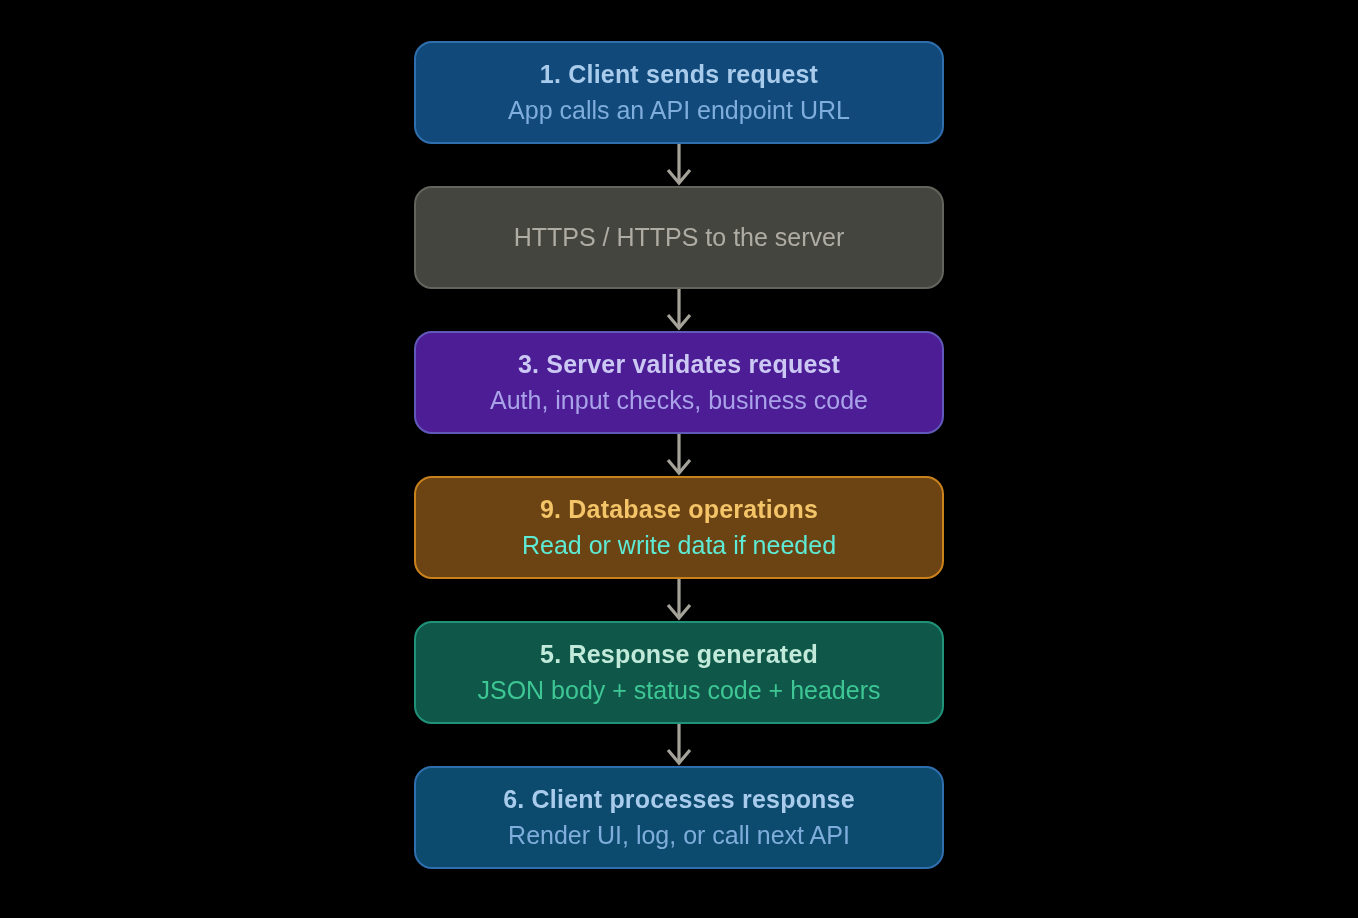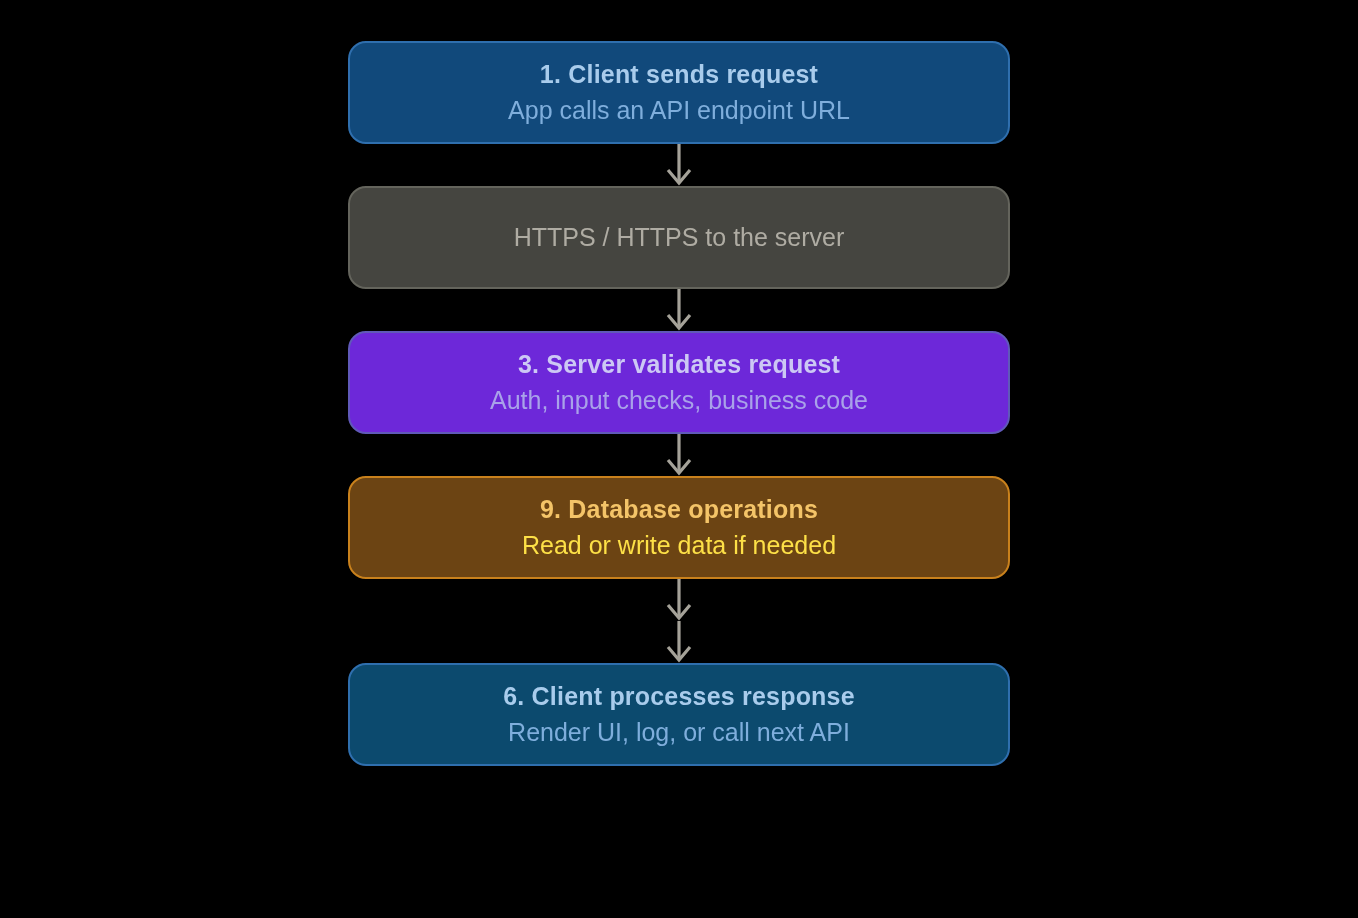--- a/index.html
+++ b/index.html
@@ -17,21 +17,21 @@
   .flow {
     position: absolute;
     left: 380px;
     top: 41px;
     width: 598px;
     display: flex;
     flex-direction: column;
     align-items: center;
   }
   .step {
-    width: 662px;
+    width: 530px;
     height: 103px;
     box-sizing: border-box;
     border: 2px solid transparent;
     border-radius: 18px;
     display: flex;
     flex-direction: column;
     align-items: center;
     justify-content: center;
     gap: 7px;
     flex: none;
@@ -77,40 +77,44 @@
 
   <div class="step" style="background-color: rgb(69, 69, 64); border-color: rgb(100, 100, 92);">
     <div class="step-subtitle" style="color: rgb(175, 172, 163);">HTTPS / HTTPS to the server</div>
   </div>
 
   <svg class="arrow" viewBox="0 0 44 42">
     <line x1="22" y1="0" x2="22" y2="38" style="stroke: rgb(165, 162, 153);"></line>
     <polyline points="11,26 22,39 33,26" style="stroke: rgb(165, 162, 153);"></polyline>
   </svg>
 
-  <div class="step" style="background-color: #6d28d9; border-color: rgb(96, 89, 185);">
+  <div class="step" style="background-color: #4c1d95; border-color: rgb(96, 89, 185);">
     <div class="step-title" style="color: rgb(204, 200, 244);">3. Server validates request</div>
     <div class="step-subtitle" style="color: rgb(169, 162, 233);">Auth, input checks, business code</div>
   </div>
 
   <svg class="arrow" viewBox="0 0 44 42">
     <line x1="22" y1="0" x2="22" y2="38" style="stroke: rgb(165, 162, 153);"></line>
     <polyline points="11,26 22,39 33,26" style="stroke: rgb(165, 162, 153);"></polyline>
   </svg>
 
   <div class="step" style="background-color: rgb(108, 68, 19); border-color: rgb(201, 129, 28);">
     <div class="step-title" style="color: rgb(244, 196, 104);">9. Database operations</div>
-    <div class="step-subtitle" style="color: #fde047;">Read or write data if needed</div>
+    <div class="step-subtitle" style="color: #5eead4;">Read or write data if needed</div>
   </div>
 
   <svg class="arrow" viewBox="0 0 44 42">
     <line x1="22" y1="0" x2="22" y2="38" style="stroke: rgb(165, 162, 153);"></line>
     <polyline points="11,26 22,39 33,26" style="stroke: rgb(165, 162, 153);"></polyline>
   </svg>
 
+  <div class="step" style="background-color: rgb(15, 87, 72); border-color: rgb(33, 146, 122);">
+    <div class="step-title" style="color: rgb(194, 234, 219);">5. Response generated</div>
+    <div class="step-subtitle" style="color: rgb(62, 199, 149);">JSON body + status code + headers</div>
+  </div>
 
   <svg class="arrow" viewBox="0 0 44 42">
     <line x1="22" y1="0" x2="22" y2="38" style="stroke: rgb(165, 162, 153);"></line>
     <polyline points="11,26 22,39 33,26" style="stroke: rgb(165, 162, 153);"></polyline>
   </svg>
 
   <div class="step" style="background-color: #0c4a6e; border-color: rgb(47, 111, 174);">
     <div class="step-title" style="color: rgb(169, 204, 236);">6. Client processes response</div>
     <div class="step-subtitle" style="color: rgb(127, 174, 220);">Render UI, log, or call next API</div>
   </div>

